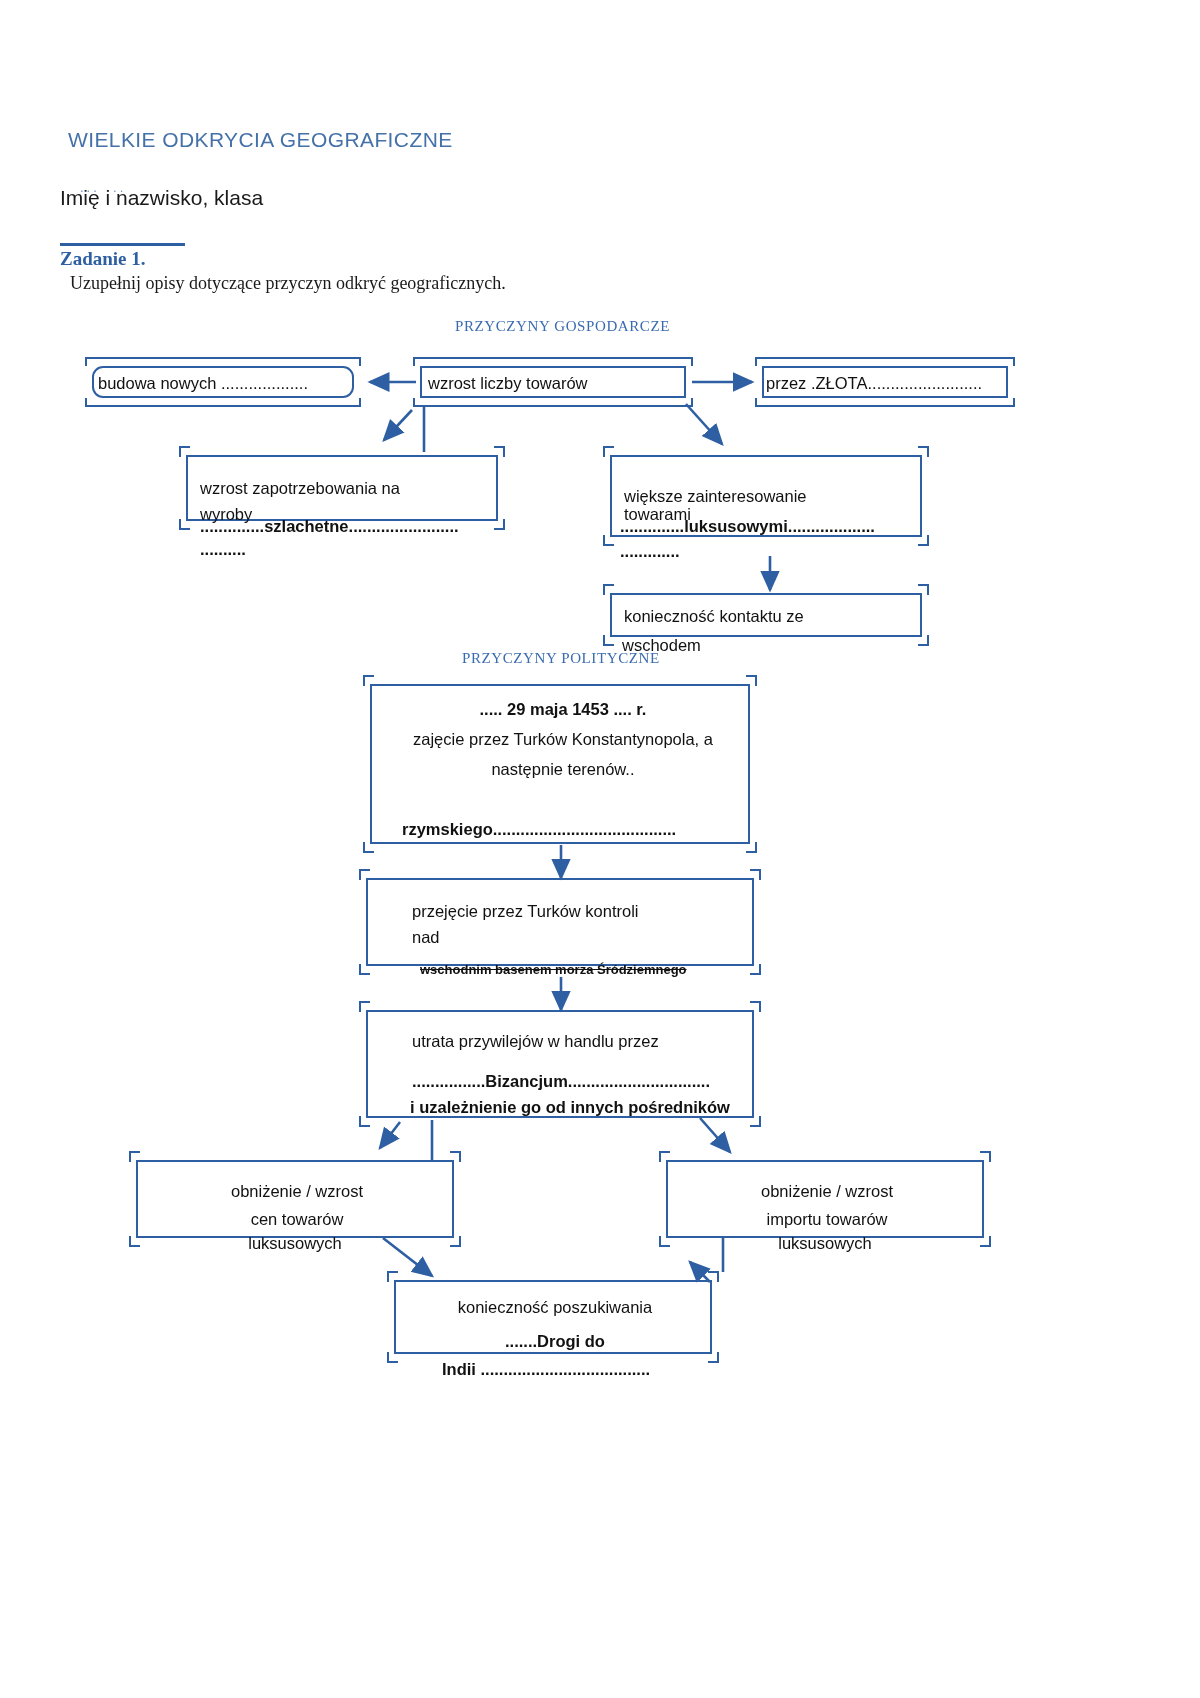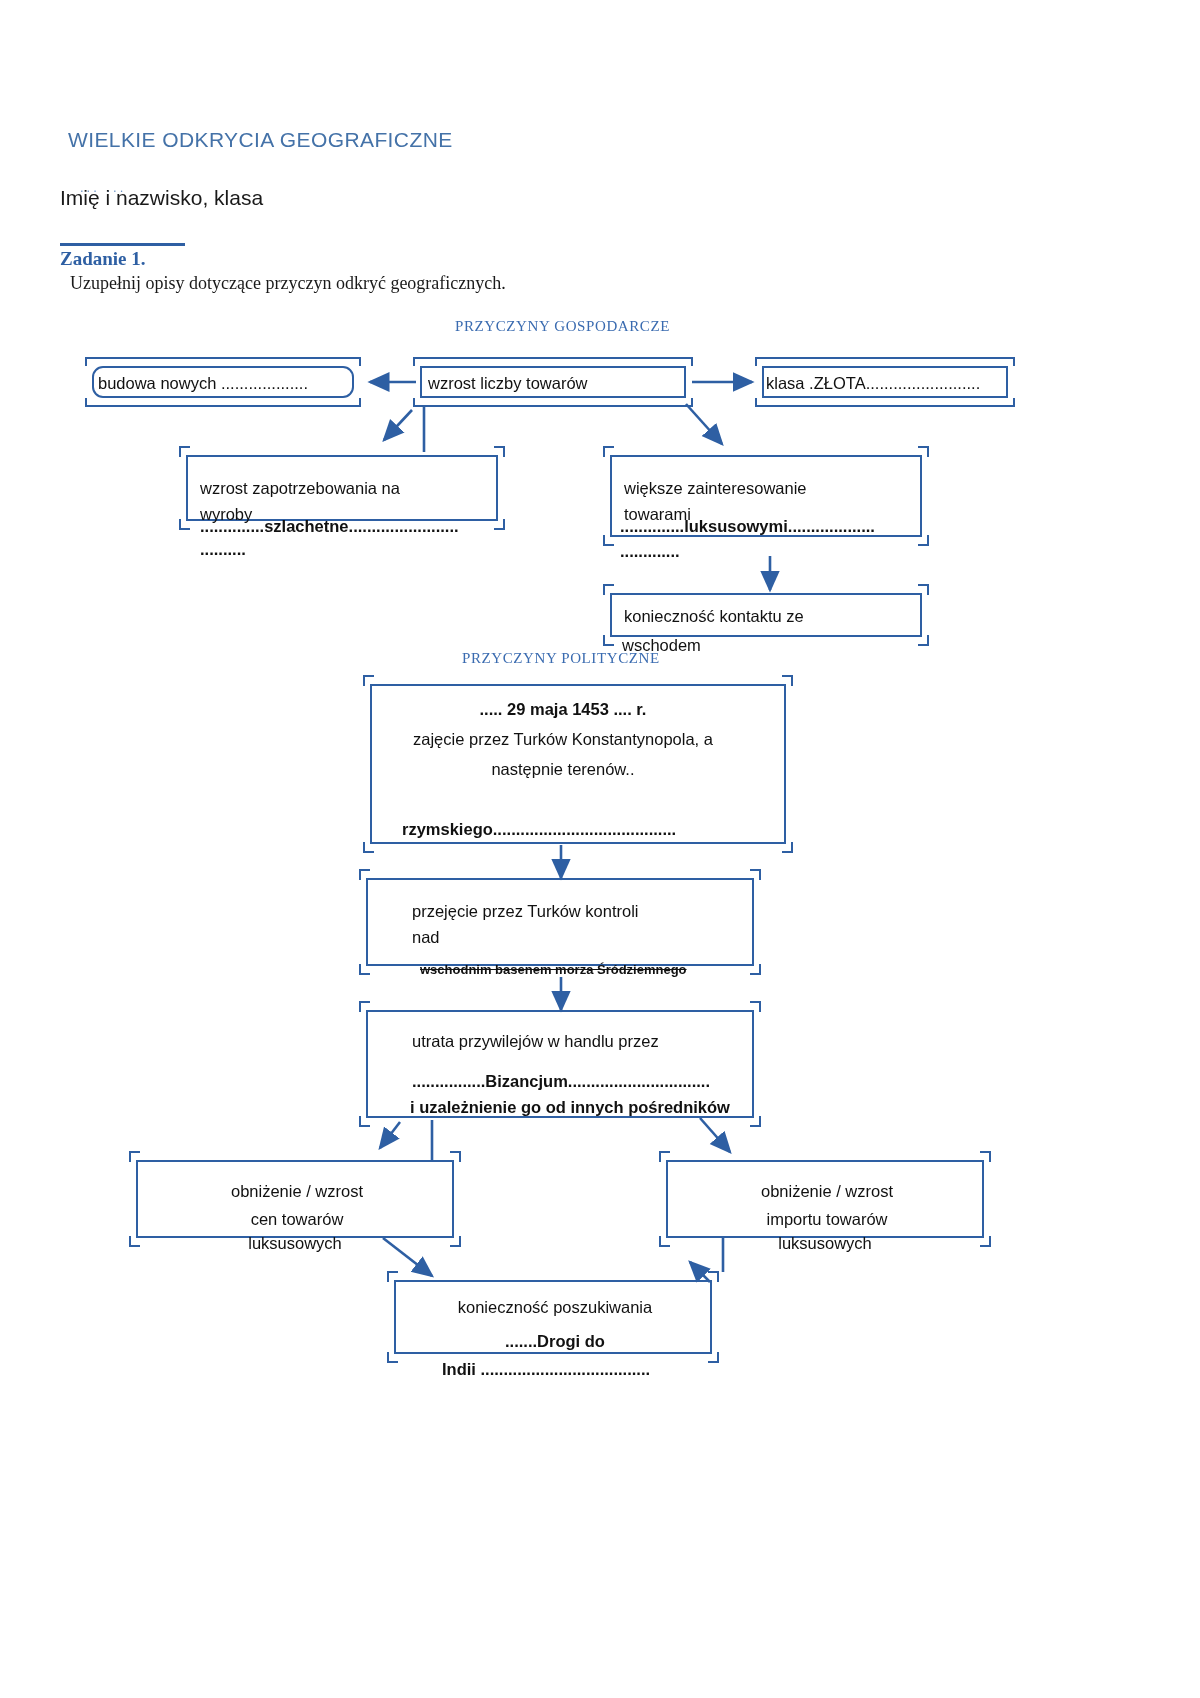--- a/index.html
+++ b/index.html
@@ -224,48 +224,48 @@
 
 <div class="fc-box bracket" style="left:92px; top:366px; width:262px; height:32px;border-radius:11px;">
   <span class="fc-text" style="left:0px; top:4px; width:262px; padding-left:4px;">budowa nowych ...................</span>
 </div>
 
 <div class="fc-box bracket" style="left:420px; top:366px; width:266px; height:32px;">
   <span class="fc-text" style="left:0px; top:4px; width:266px; padding-left:6px;">wzrost liczby towarów</span>
 </div>
 
 <div class="fc-box bracket" style="left:762px; top:366px; width:246px; height:32px;">
-  <span class="fc-text" style="left:0px; top:4px; width:246px; padding-left:2px;">klasa .ZŁOTA.........................</span>
+  <span class="fc-text" style="left:0px; top:4px; width:246px; padding-left:2px;">przez .ZŁOTA.........................</span>
 </div>
 
 <div class="fc-box notch" style="left:186px; top:455px; width:312px; height:66px;">
   <span class="notch-r"></span>
   <span class="fc-text" style="left:12px; top:20px; width:300px;">wzrost zapotrzebowania na</span>
   <span class="fc-text" style="left:12px; top:46px; width:300px;">wyroby</span>
 </div>
 <span class="fc-text ans" style="left:200px; top:515px; width:320px;">..............szlachetne........................</span>
 <span class="fc-text ans" style="left:200px; top:538px; width:120px;">..........</span>
 
 <div class="fc-box notch" style="left:610px; top:455px; width:312px; height:82px;">
   <span class="notch-r"></span>
-  <span class="fc-text" style="left:12px; top:20px; width:300px;">większe zainteresowanie</span>
+  <span class="fc-text" style="left:12px; top:28px; width:300px;">większe zainteresowanie</span>
   <span class="fc-text" style="left:12px; top:46px; width:300px;">towarami</span>
 </div>
 <span class="fc-text ans" style="left:620px; top:515px; width:320px;">..............luksusowymi...................</span>
 <span class="fc-text ans" style="left:620px; top:540px; width:120px;">.............</span>
 
 <div class="fc-box notch" style="left:610px; top:593px; width:312px; height:44px;">
   <span class="notch-r"></span>
   <span class="fc-text" style="left:12px; top:10px; width:300px;">konieczność kontaktu ze</span>
 </div>
 <span class="fc-text" style="left:622px; top:634px; width:200px;">wschodem</span>
 
 <div class="section-heading" style="left:462px; top:650px;">PRZYCZYNY POLITYCZNE</div>
 
-<div class="fc-box notch" style="left:370px; top:684px; width:416px; height:160px;">
+<div class="fc-box notch" style="left:370px; top:684px; width:380px; height:160px;">
   <span class="notch-r"></span>
   <span class="fc-text center bold" style="left:0px; top:12px; width:382px;">..... 29 maja 1453 .... r.</span>
   <span class="fc-text center" style="left:0px; top:42px; width:382px;">zajęcie przez Turków Konstantynopola, a</span>
   <span class="fc-text center" style="left:0px; top:72px; width:382px;">następnie terenów..</span>
   <span class="fc-text bold" style="left:30px; top:132px; width:352px;">rzymskiego........................................</span>
 </div>
 
 <div class="fc-box notch" style="left:366px; top:878px; width:388px; height:88px;">
   <span class="notch-r"></span>
   <span class="fc-text" style="left:44px; top:20px; width:340px;">przejęcie przez Turków kontroli</span>

